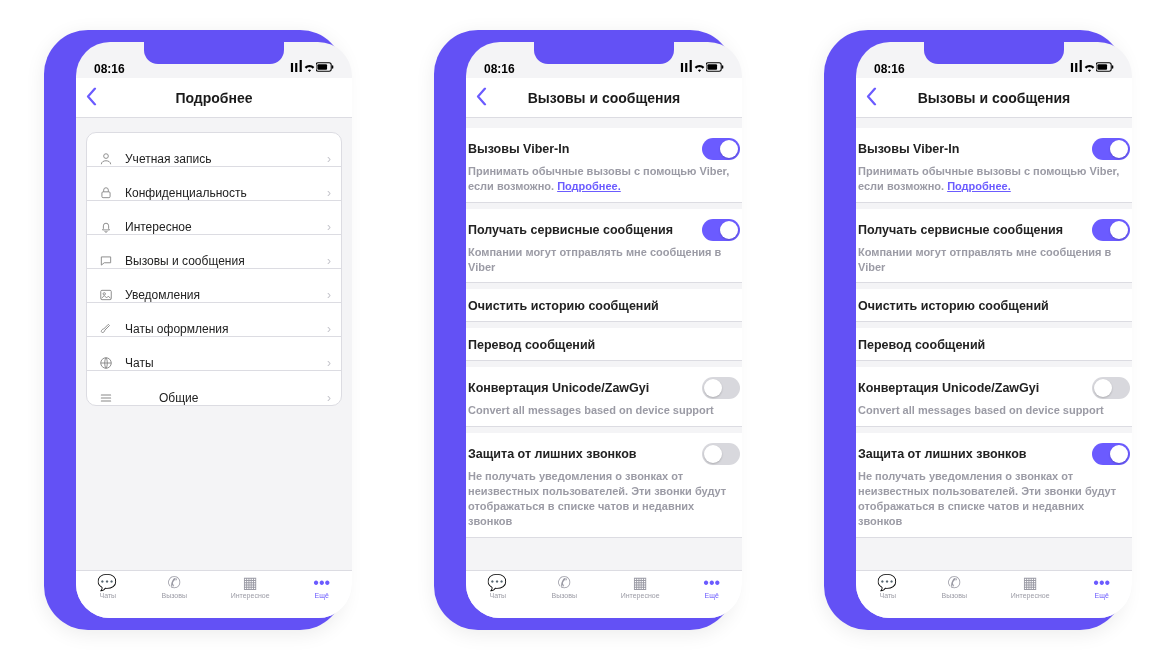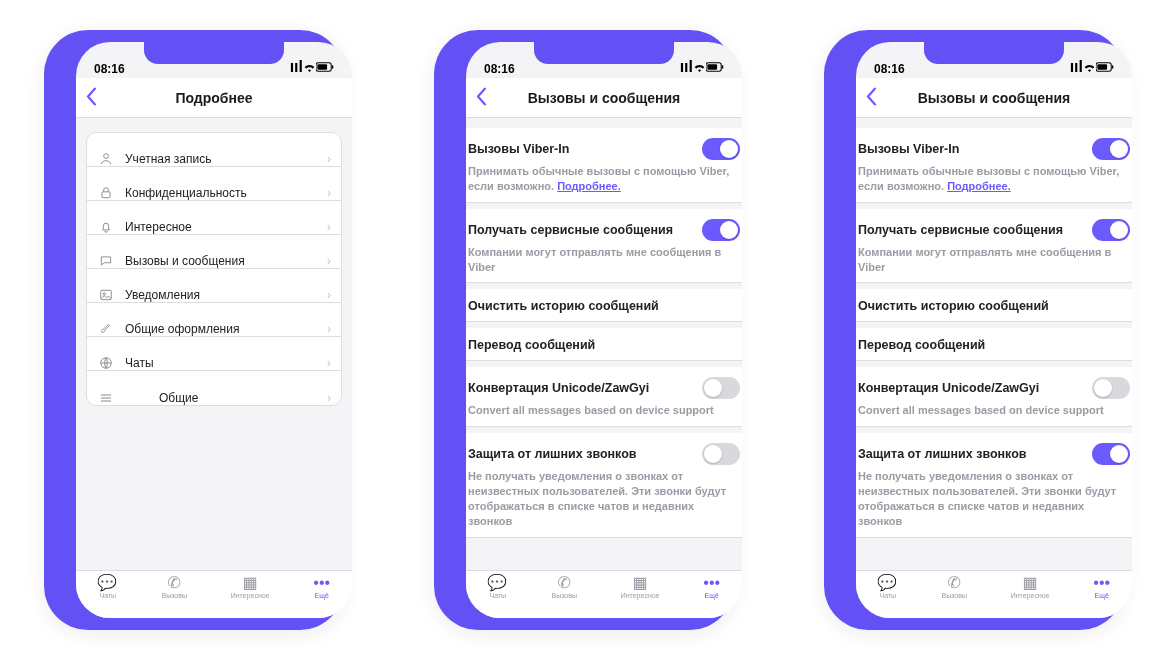--- a/index.html
+++ b/index.html
@@ -271,21 +271,21 @@
             </span>
           <span class="label">Уведомления</span>
           <span class="chev">›</span>
         </div>
         <div class="settings-row">
           <span class="icon-slot">
               <svg width="14" height="14" viewBox="0 0 24 24">
                 <path d="M4 16c0-2 2-4 4-4l8-8 2 2-8 8c0 2-2 4-4 4s-2-2-2-2z" fill="none" stroke="currentColor" stroke-width="1.6"></path>
               </svg>
             </span>
-          <span class="label">Общие оформления</span>
+          <span class="label">Чаты оформления</span>
           <span class="chev">›</span>
         </div>
         <div class="settings-row">
           <span class="icon-slot">
               <svg width="14" height="14" viewBox="0 0 24 24">
                 <circle cx="12" cy="12" r="9" fill="none" stroke="currentColor" stroke-width="1.6"></circle>
                 <path d="M3 12h18M12 3c3 3 3 15 0 18M12 3c-3 3-3 15 0 18" fill="none" stroke="currentColor" stroke-width="1.6"></path>
               </svg>
             </span>
           <span class="label">Чаты</span>

